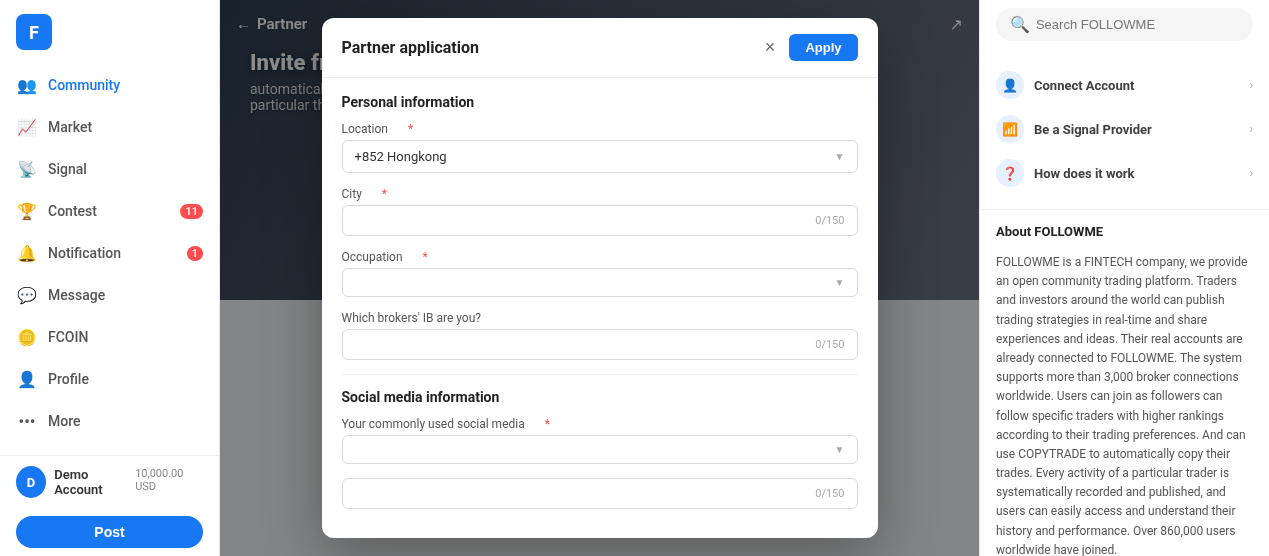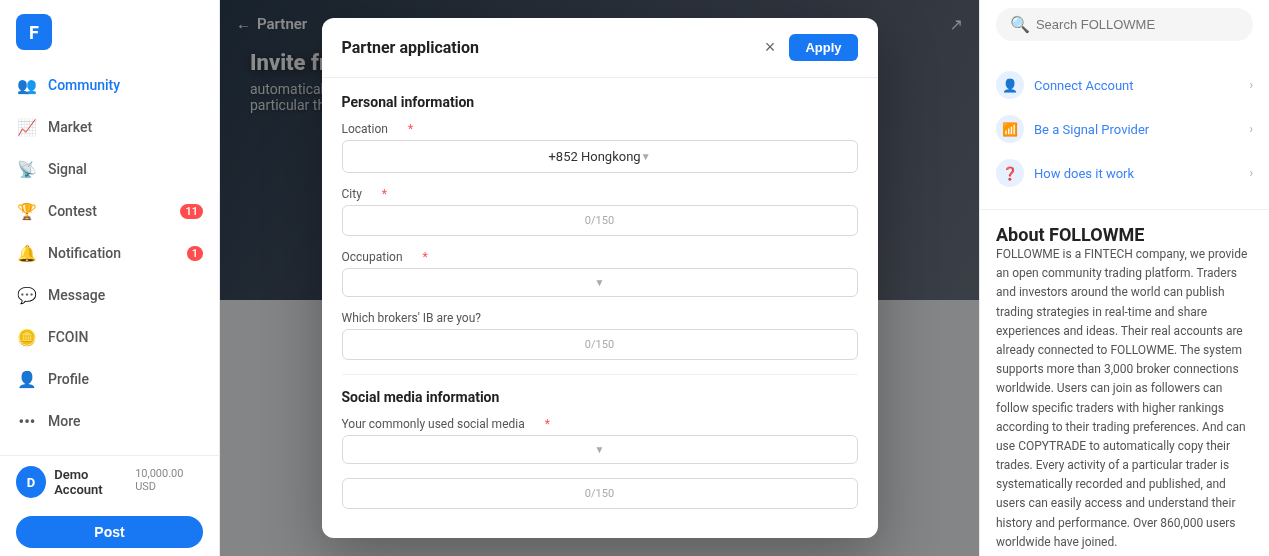--- a/index.html
+++ b/index.html
@@ -204,21 +204,21 @@
     .form-label .required { color: #ff4d4f; }
     .form-control {
       width: 100%;
       border: 1px solid #d9d9d9;
       border-radius: 6px;
       padding: 8px 12px;
       font-size: 13px;
       color: #333;
       display: flex;
       align-items: center;
-      justify-content: center;
+      justify-content: space-between;
       background: #fff;
       cursor: pointer;
       position: relative;
     }
     .char-count {
       font-size: 11px;
       color: #aaa;
     }
     .chevron-down {
       font-size: 10px;
@@ -237,24 +237,24 @@
       height: 556px;
       overflow-y: auto;
       border-left: 1px solid #e8e8e8;
       flex-shrink: 0;
     }
     .right-section {
       padding: 14px 16px;
       border-bottom: 1px solid #f0f0f0;
     }
     .right-section-title {
-      font-size: 18px;
+      font-size: 13px;
       font-weight: 700;
       color: #222;
-      margin-bottom: 0;
+      margin-bottom: 14px;
     }
     .right-item {
       display: flex;
       align-items: center;
       padding: 8px 0;
       cursor: pointer;
       gap: 10px;
     }
     .right-item-icon {
       width: 28px;
@@ -263,22 +263,22 @@
       background: #e6f0ff;
       display: flex;
       align-items: center;
       justify-content: center;
       font-size: 13px;
       color: #1877f2;
       flex-shrink: 0;
     }
     .right-item-text {
       font-size: 13px;
-      color: #3b82f6;
-      font-weight: 400;
+      color: #404040;
+      font-weight: 700;
       flex: 1;
     }
     .right-arrow {
       color: #aaa;
       font-size: 12px;
     }
     .search-bar {
       display: flex;
       align-items: center;
       background: #f5f5f5;

